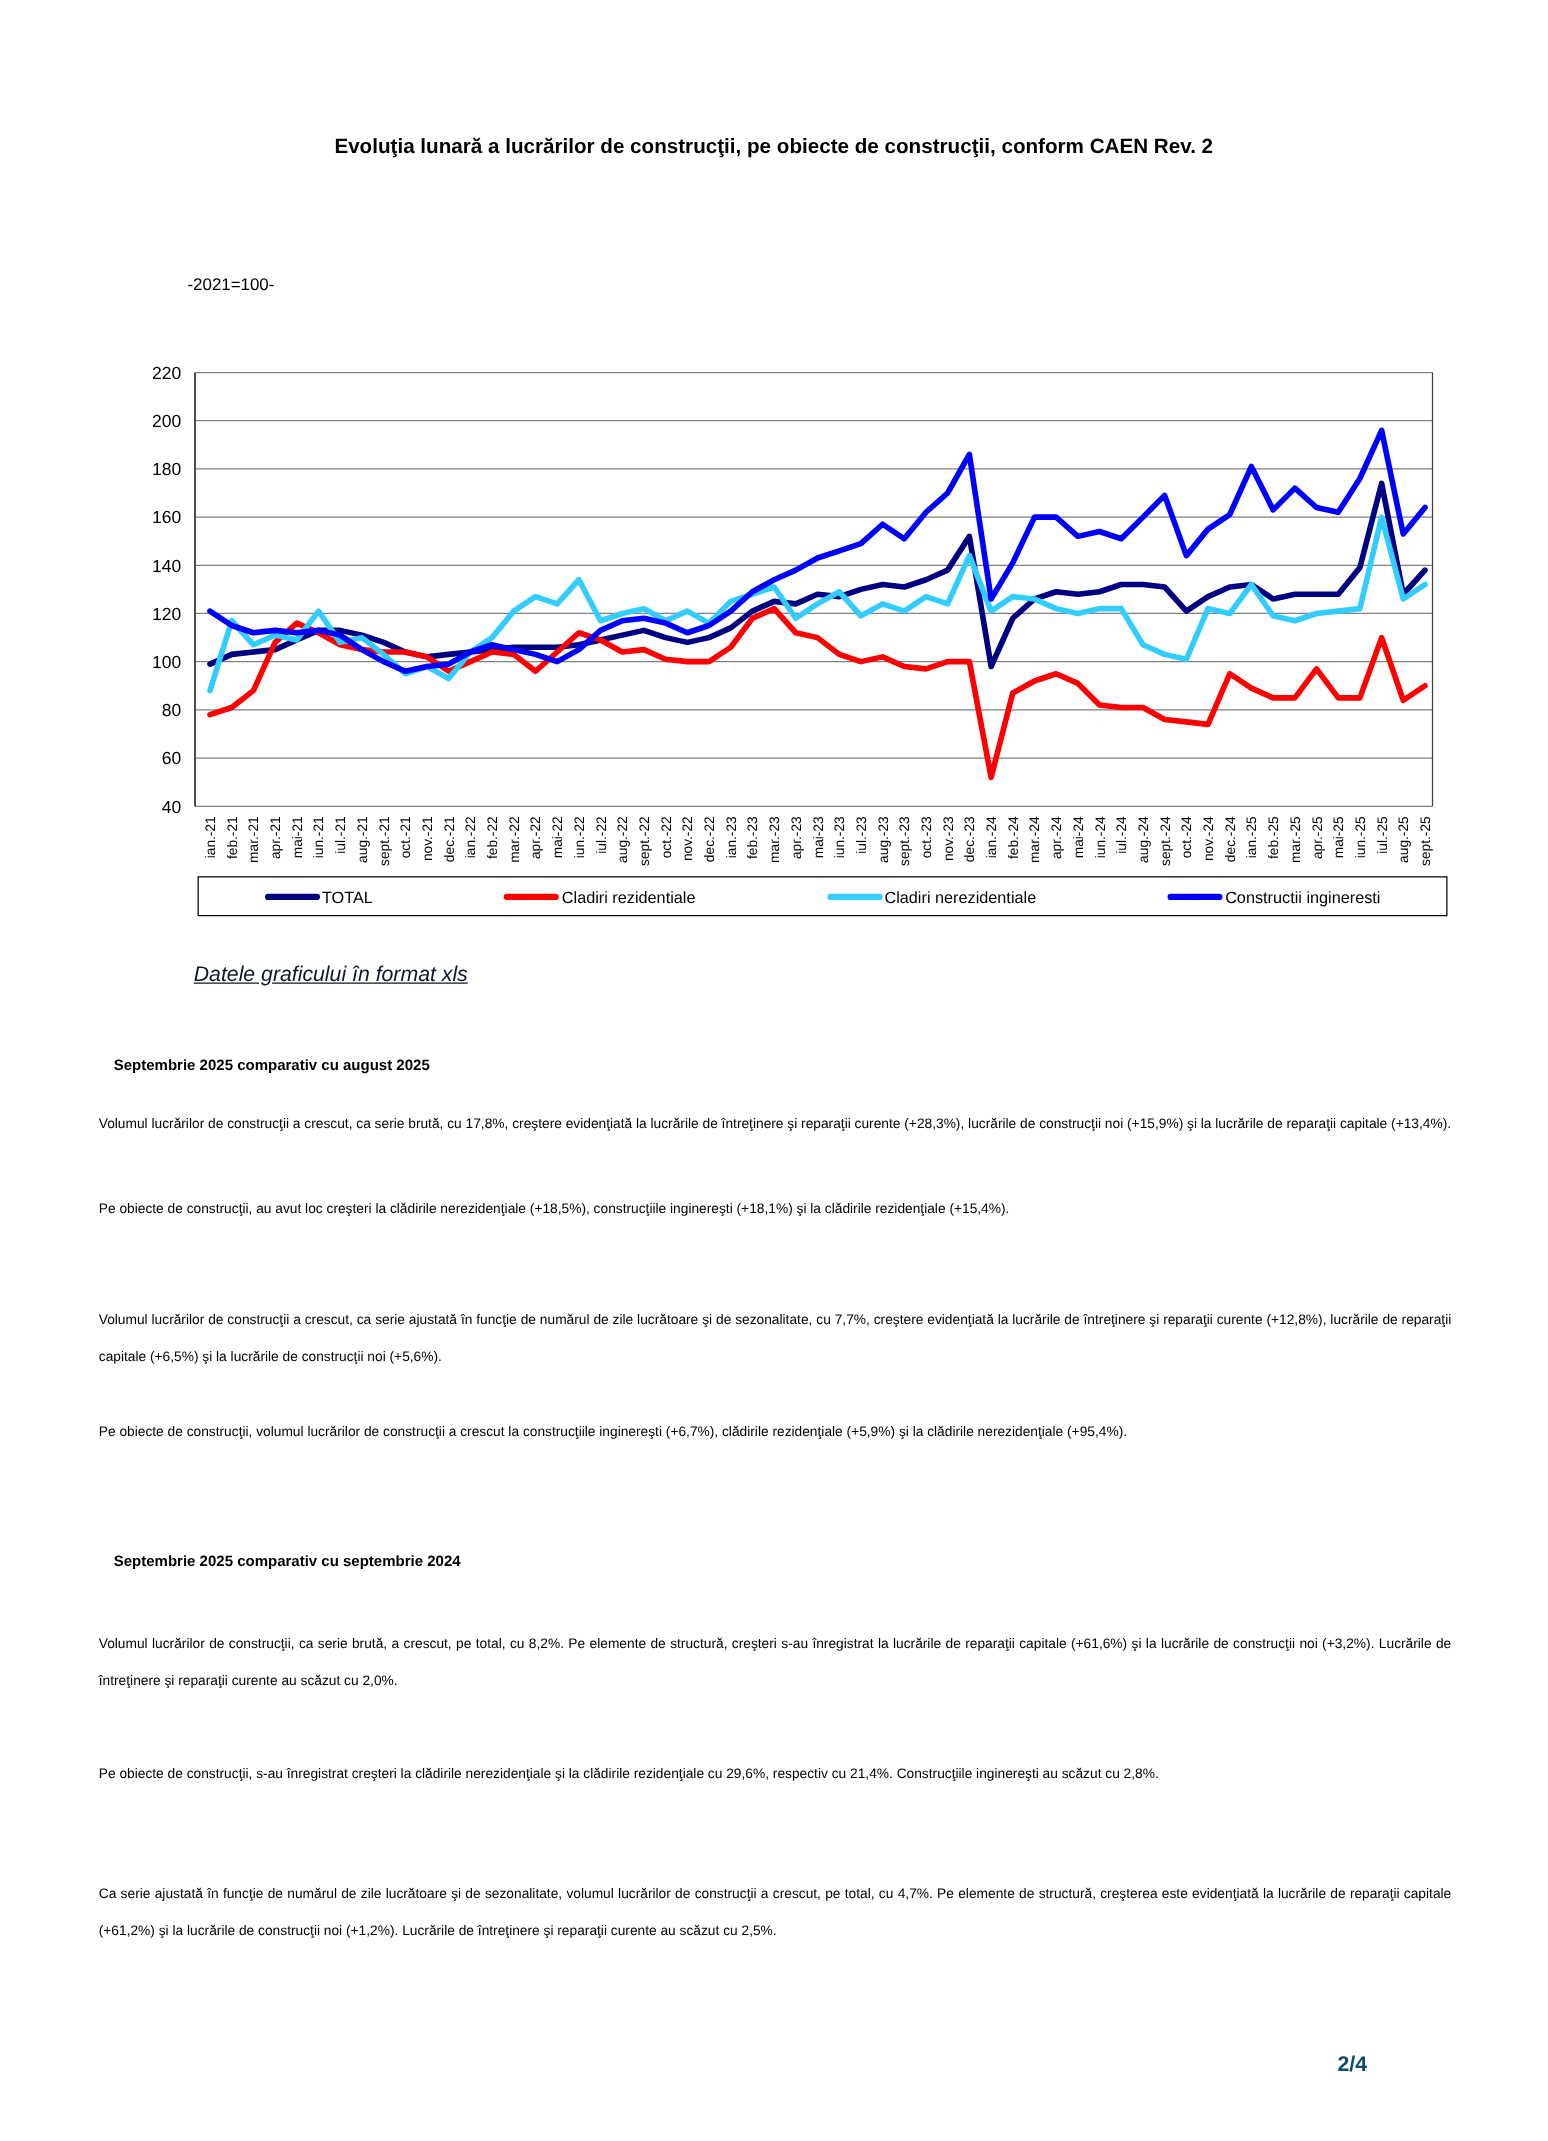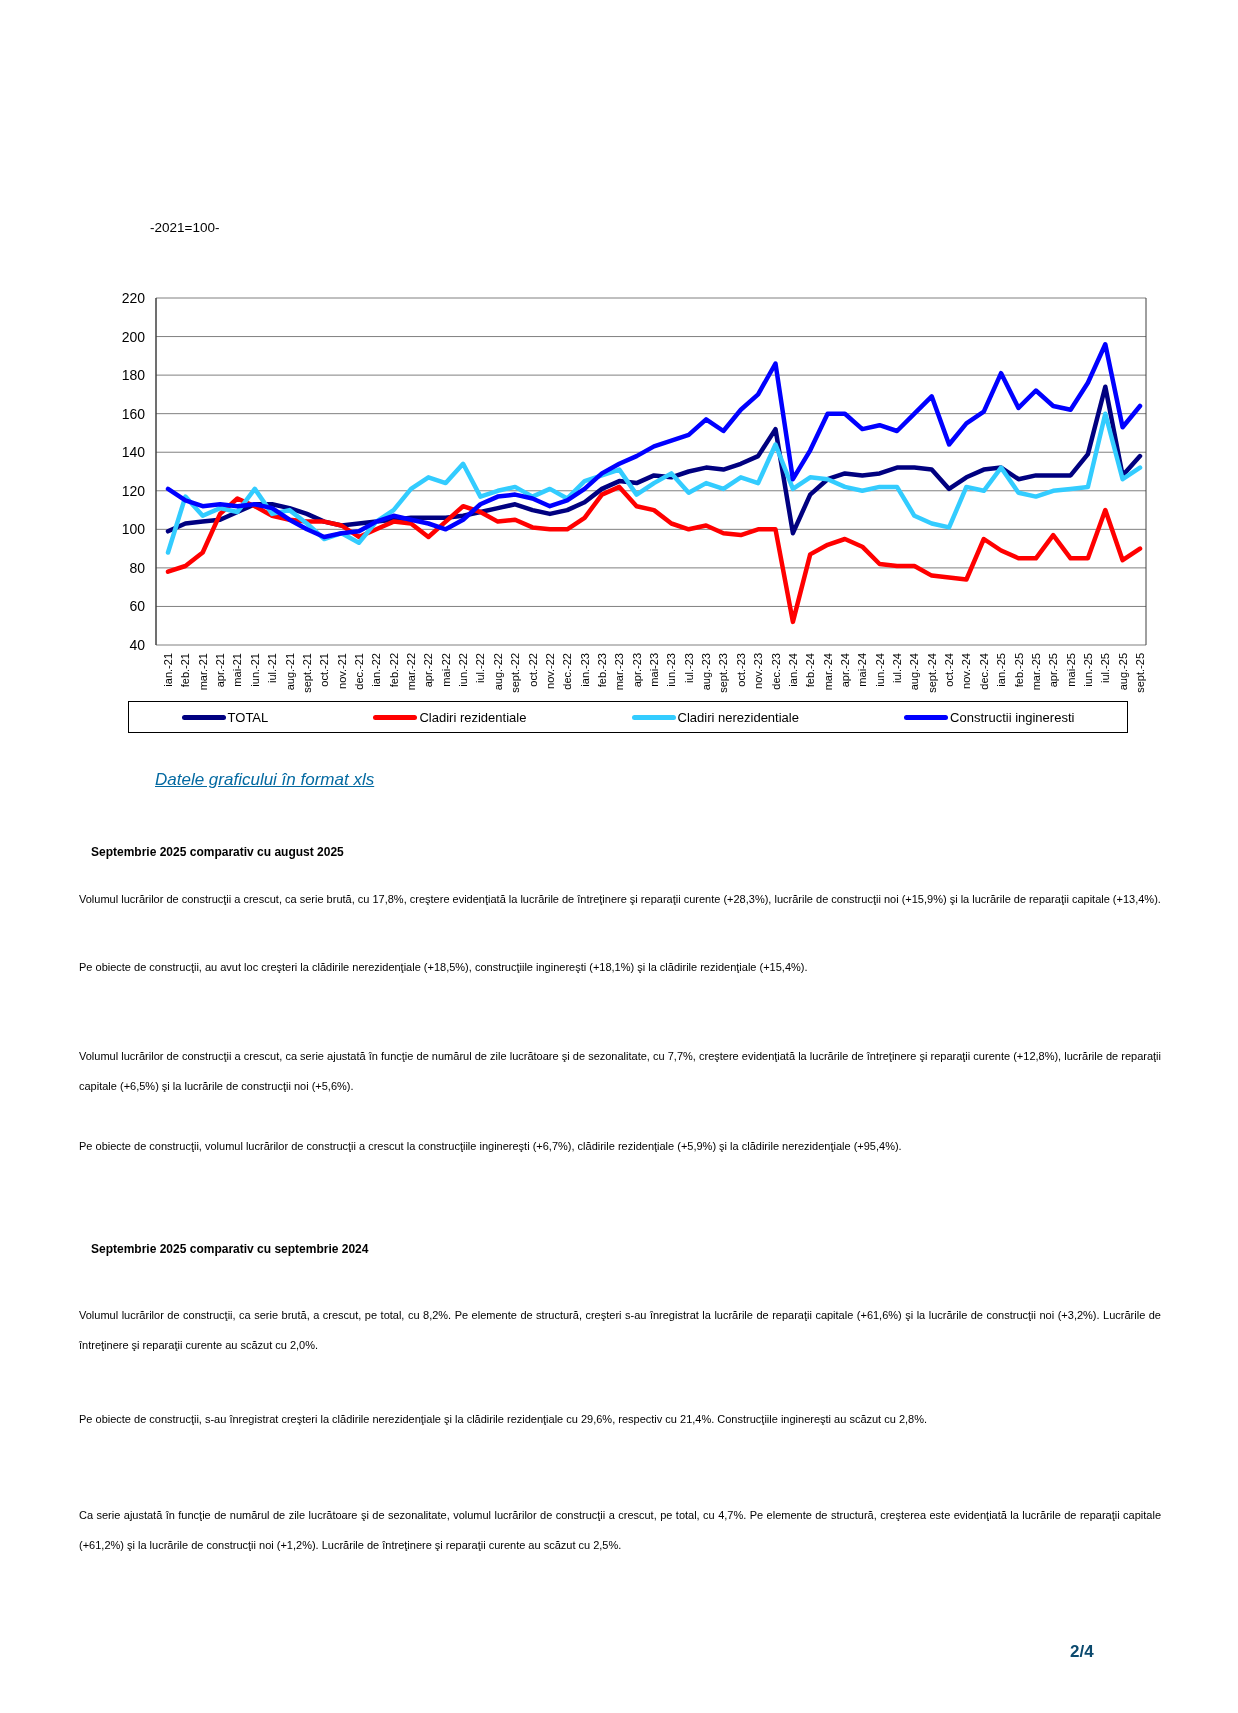--- a/index.html
+++ b/index.html
@@ -8,39 +8,40 @@
     font-family:"Liberation Sans","DejaVu Sans",sans-serif;color:#000;
     overflow:hidden;
   }
   .title-block{position:absolute;top:106px;left:0;width:1238px;text-align:center;}
   .title-l1{font-size:16.5px;font-weight:bold;line-height:23px;}
   .title-l2{font-size:16.5px;font-weight:bold;line-height:23px;}
   .title-l3{font-size:13.5px;font-weight:bold;line-height:21px;}
   .unit-note{position:absolute;left:150px;top:220px;font-size:13.5px;}
   #chart-svg{position:absolute;left:0;top:0;}
   .legend-box{
-    position:absolute;left:128px;top:701px;width:1000px;height:32px;
+    position:absolute;left:158px;top:701px;width:1000px;height:32px;
     border:1.5px solid #000;box-sizing:border-box;
     display:flex;align-items:center;justify-content:space-around;
   }
   .legend-item{display:flex;align-items:center;gap:2px;}
   .legend-marker{width:44px;height:5px;border-radius:3px;}
   .legend-label{font-size:13px;}
   .xls-link{
     position:absolute;left:155px;top:770px;
-    font-size:17px;font-style:italic;color:#0369a1;text-decoration:underline;
+    font-size:17px;font-style:italic;color:#0f172a;text-decoration:underline;
   }
   .body-text{position:absolute;left:79px;width:1082px;font-size:11px;line-height:30px;text-align:justify;}
   .heading{position:absolute;left:79px;width:1082px;font-size:12px;font-weight:bold;margin-left:12px;}
   .page-number{position:absolute;left:1070px;top:1642px;font-size:17px;font-weight:bold;color:#0c4a6e;}
 </style>
 </head>
 <body>
 
 <div class="title-block">
+  <div class="title-l1">Evoluţia lunară a lucrărilor de construcţii, pe obiecte de construcţii, conform CAEN Rev. 2</div>
 </div>
 
 <div class="unit-note">-2021=100-</div>
 
 <svg id="chart-svg" width="1238" height="780" viewBox="0 0 1238 780">
     <line x1="156" y1="645" x2="1146" y2="645" stroke="#808080" stroke-width="1"></line>
     <text x="145" y="650" text-anchor="end" font-size="14" fill="#000000">40</text>
     <line x1="156" y1="606.4444444444445" x2="1146" y2="606.4444444444445" stroke="#808080" stroke-width="1"></line>
     <text x="145" y="611.4444444444445" text-anchor="end" font-size="14" fill="#000000">60</text>
     <line x1="156" y1="567.8888888888889" x2="1146" y2="567.8888888888889" stroke="#808080" stroke-width="1"></line>

